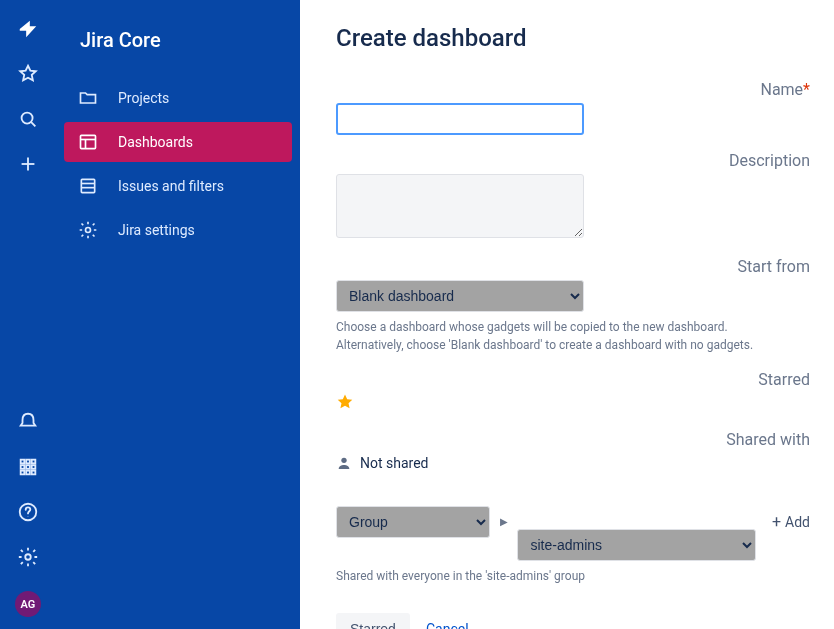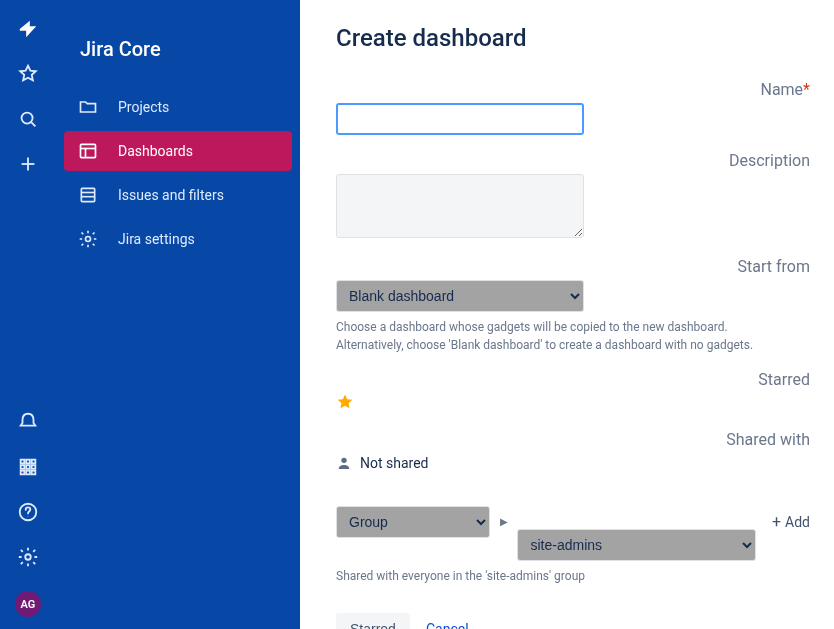--- a/index.html
+++ b/index.html
@@ -40,21 +40,21 @@
     font-weight: 600;
     display: flex;
     align-items: center;
     justify-content: center;
   }
   
   .sidebar {
     width: 244px;
     background: #0747A6;
     color: #DEEBFF;
-    padding: 37px 8px 0 8px;
+    padding: 28px 8px 0 8px;
   }
   .product-title {
     font-size: 20px;
     color: #fff;
     margin-left: 16px;
     margin-bottom: 26px;
     font-weight: 500;
   }
   .nav-item {
     display: flex;

